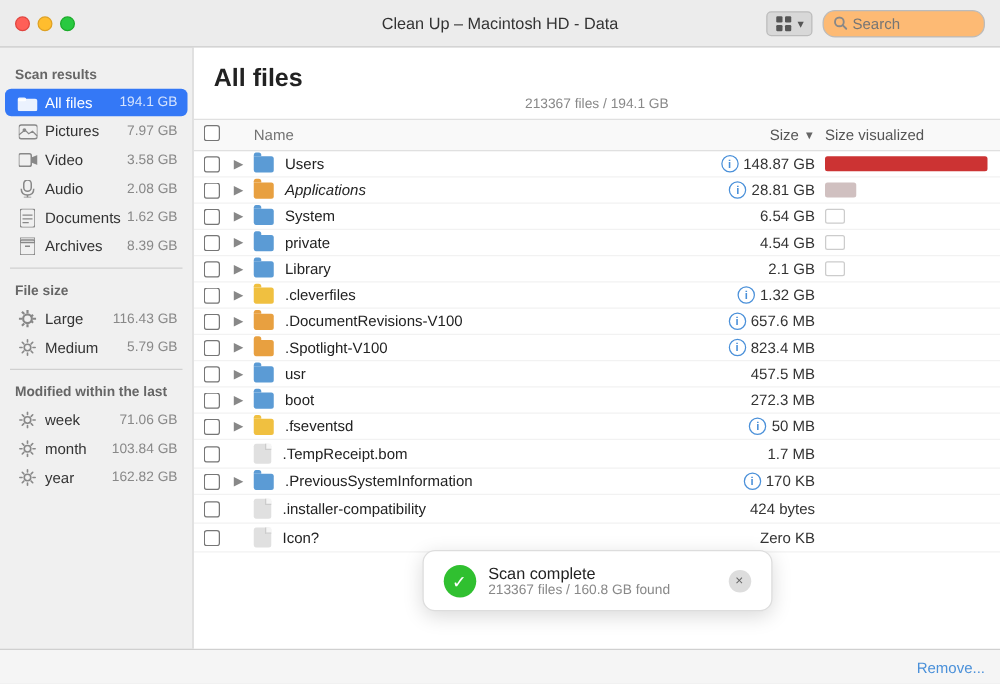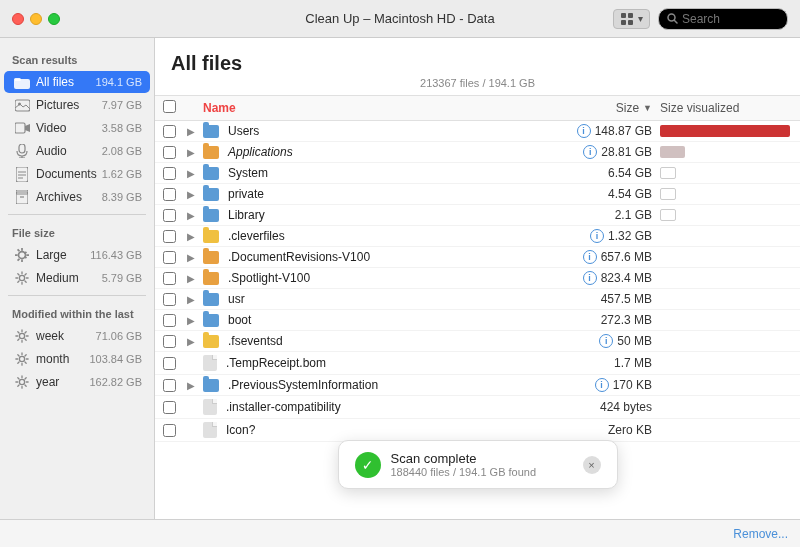--- a/index.html
+++ b/index.html
@@ -60,21 +60,21 @@
       border: 1px solid #bbb;
       border-radius: 4px;
       padding: 2px 6px;
       font-size: 12px;
       color: #444;
       cursor: pointer;
     }
     .search-box {
       display: flex;
       align-items: center;
-      background: #000000;
+      background: #fdba74;
       border: 1px solid #bbb;
       border-radius: 10px;
       padding: 3px 8px;
       width: 130px;
     }
     .search-box input {
       background: transparent;
       border: none;
       outline: none;
       font-size: 12px;
@@ -181,21 +181,21 @@
       align-items: center;
       padding: 4px 8px;
       border-bottom: 1px solid #e0e0e0;
       background: #f9f9f9;
       position: sticky;
       top: 0;
       z-index: 10;
     }
     .col-check { width: 24px; flex-shrink: 0; }
     .col-expand { width: 16px; flex-shrink: 0; }
-    .col-name { flex: 1; font-size: 12px; color: #ef4444; font-weight: 700; }
+    .col-name { flex: 1; font-size: 12px; color: #737373; font-weight: 400; }
     .col-size { width: 110px; font-size: 12px; color: #555; font-weight: 500; text-align: right; display: flex; align-items: center; justify-content: flex-end; gap: 4px; }
     .col-vis { width: 140px; font-size: 12px; color: #555; font-weight: 500; padding-left: 8px; }
 
     .table-row {
       display: flex;
       align-items: center;
       padding: 3px 8px;
       border-bottom: 1px solid #f2f2f2;
     }
     .row-check {
@@ -849,21 +849,21 @@
     </div>
   </div>
         </div>
     </div>
 
     <div class="toast-container">
       <div class="toast">
         <div class="toast-check">✓</div>
         <div class="toast-text">
           <div class="toast-title">Scan complete</div>
-          <div class="toast-sub">188440 files / 194.1 GB found</div>
+          <div class="toast-sub">213367 files / 160.8 GB found</div>
         </div>
         <div class="toast-close">×</div>
       </div>
     </div>
   </div>
 </div>
 
 <div class="bottom-bar">
   <span class="remove-btn">Remove...</span>
 </div>

